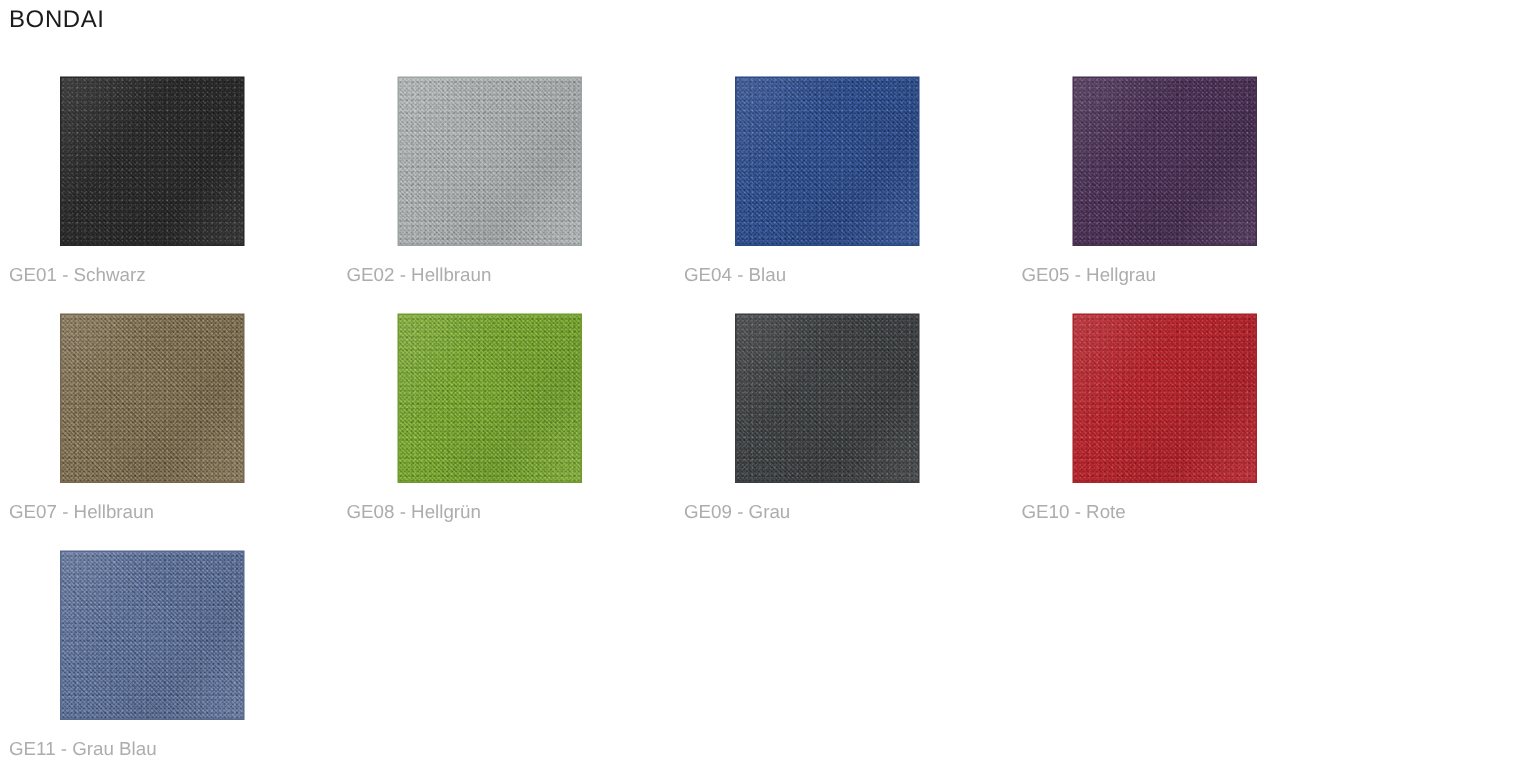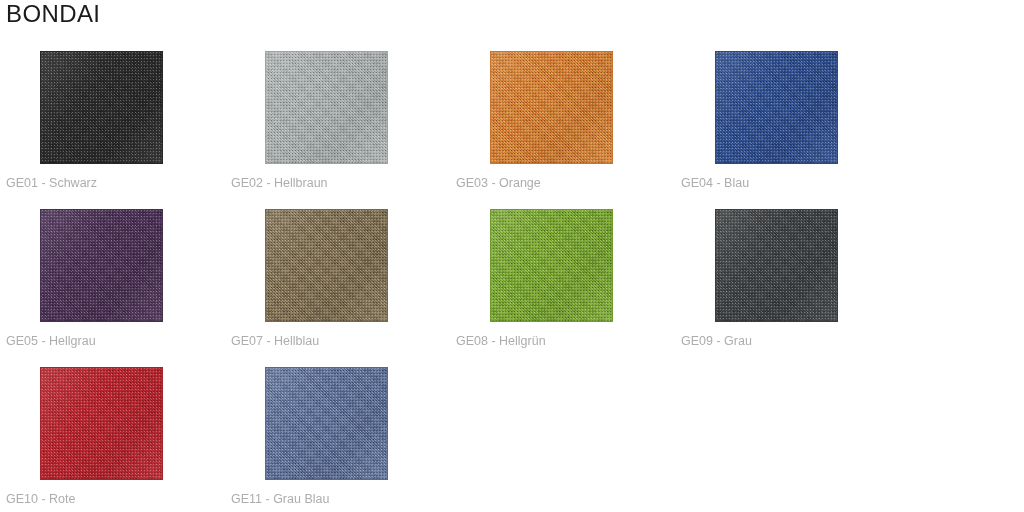--- a/index.html
+++ b/index.html
@@ -10,21 +10,21 @@
     height: 512px;
     background: #ffffff;
     font-family: "Liberation Sans", sans-serif;
     overflow: hidden;
   }
 
   #page-title {
     position: absolute;
     left: 6px;
     top: 1px;
-    font-size: 24px;
+    font-size: 16px;
     font-weight: 400;
     color: #1b1b1b;
     letter-spacing: 0.4px;
     line-height: 26px;
     margin: 0;
   }
 
   #swatch-grid {
     position: absolute;
     left: 0;
@@ -116,28 +116,20 @@
     </div>
     <div class="swatch-cell">
       <div class="swatch-chip" style="background: rgb(167, 172, 172);">
         <div class="weave"></div>
         <div class="grain"></div>
         <div class="sheen"></div>
       </div>
       <div class="swatch-label">GE02 - Hellbraun</div>
     </div>
     <div class="swatch-cell">
-      <div class="swatch-chip" style="background: rgb(208, 124, 51);">
-        <div class="weave"></div>
-        <div class="grain"></div>
-        <div class="sheen"></div>
-      </div>
-      <div class="swatch-label">GE03 - Orange</div>
-    </div>
-    <div class="swatch-cell">
       <div class="swatch-chip" style="background: rgb(47, 77, 139);">
         <div class="weave"></div>
         <div class="grain"></div>
         <div class="sheen"></div>
       </div>
       <div class="swatch-label">GE04 - Blau</div>
     </div>
     <div class="swatch-cell">
       <div class="swatch-chip" style="background: rgb(74, 50, 84);">
         <div class="weave"></div>
@@ -145,21 +137,21 @@
         <div class="sheen"></div>
       </div>
       <div class="swatch-label">GE05 - Hellgrau</div>
     </div>
     <div class="swatch-cell">
       <div class="swatch-chip" style="background: rgb(125, 110, 82);">
         <div class="weave"></div>
         <div class="grain"></div>
         <div class="sheen"></div>
       </div>
-      <div class="swatch-label">GE07 - Hellblau</div>
+      <div class="swatch-label">GE07 - Hellbraun</div>
     </div>
     <div class="swatch-cell">
       <div class="swatch-chip" style="background: rgb(118, 163, 49);">
         <div class="weave"></div>
         <div class="grain"></div>
         <div class="sheen"></div>
       </div>
       <div class="swatch-label">GE08 - Hellgrün</div>
     </div>
     <div class="swatch-cell">

